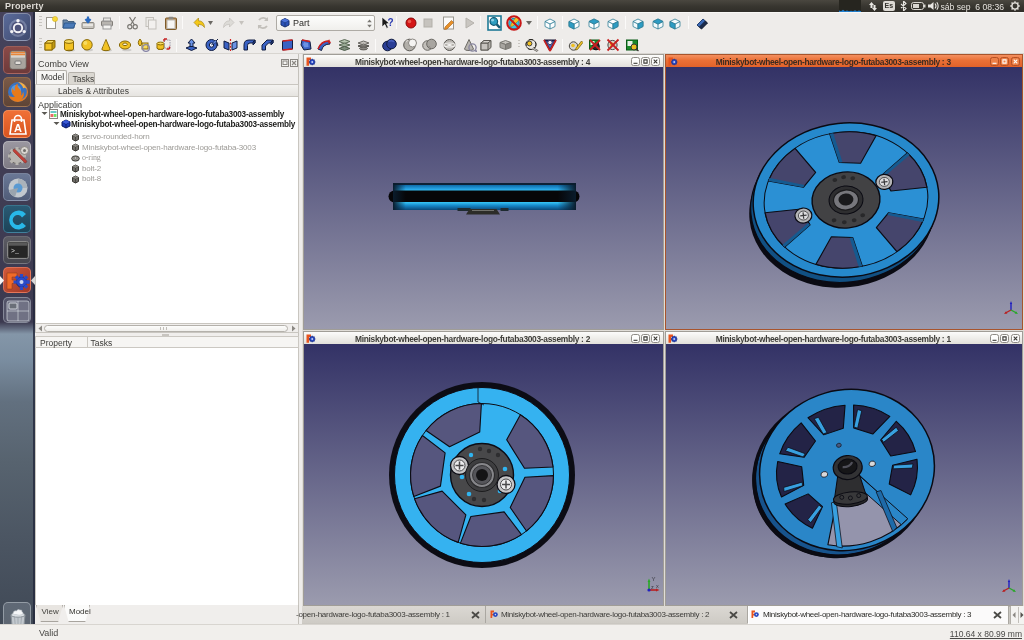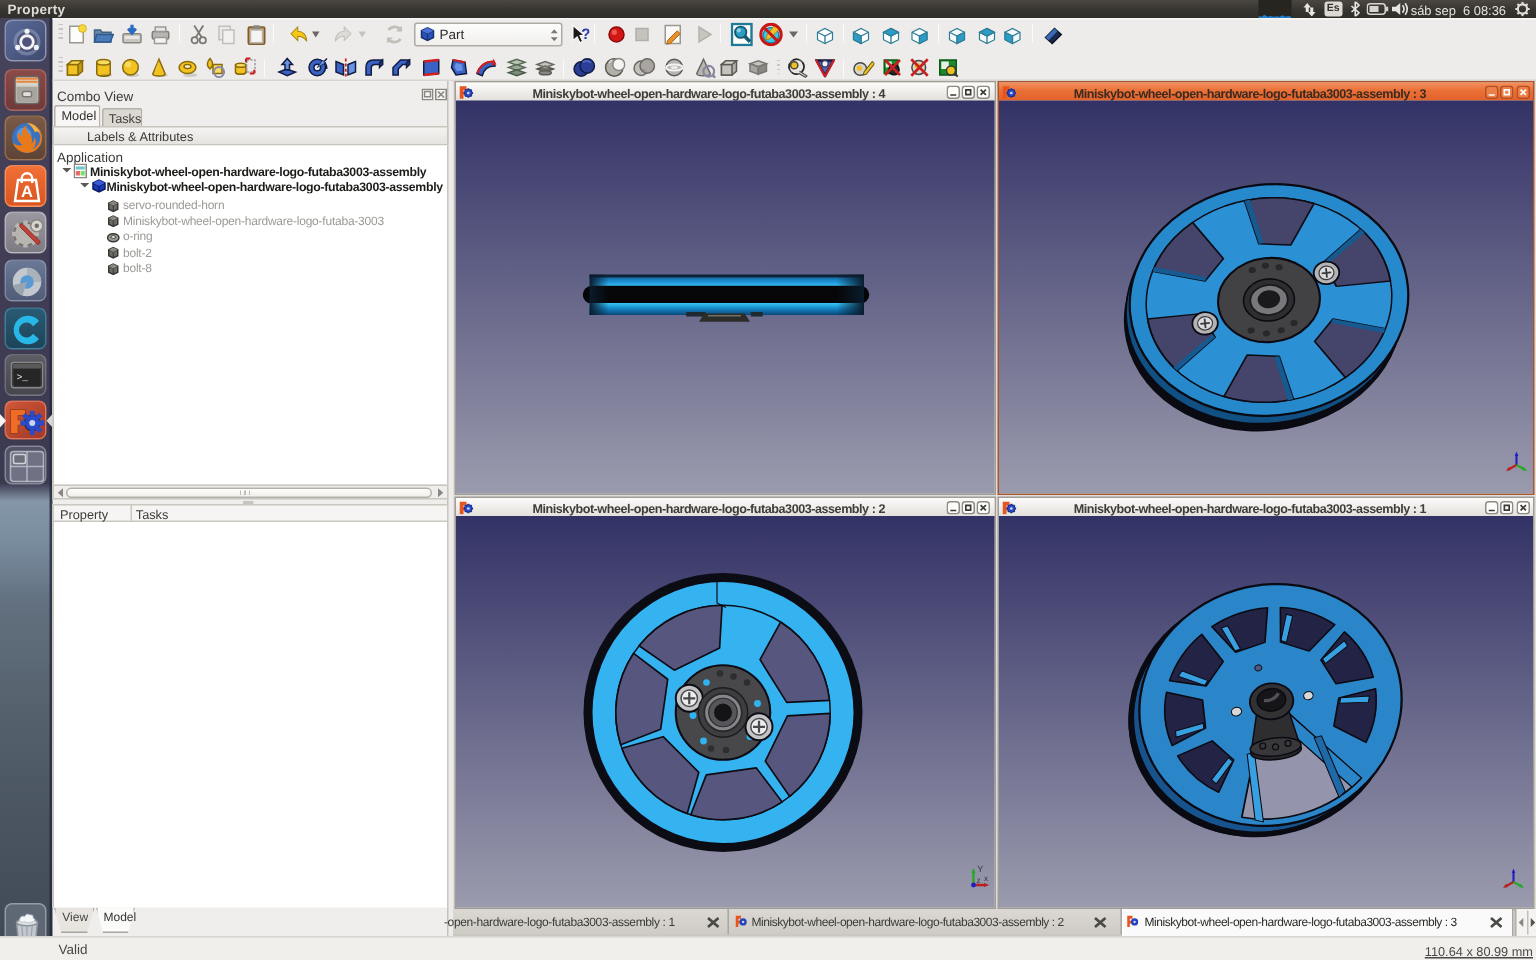--- a/index.html
+++ b/index.html
@@ -500,21 +500,21 @@
 <svg style="position:absolute;left:71px;top:143px" width="9" height="9">
     <path d="M1.5 2.5 L4.5 1 L7.5 2.5 L7.5 6.5 L4.5 8 L1.5 6.5 Z" fill="#6e6c67" stroke="#3a3833"></path>
     <path d="M1.5 2.5 L4.5 4 L7.5 2.5 M4.5 4 L4.5 8" stroke="#3a3833" fill="none" stroke-width="0.7"></path>
     <path d="M1.5 2.5 L4.5 1 L7.5 2.5 L4.5 4 Z" fill="#8a8883"></path>
   </svg>
 <div style="position:absolute;left:82px;top:142.7px;font-size:8px;color:#9c9a96;font-weight:normal;letter-spacing:-0.15px;white-space:nowrap;">Miniskybot-wheel-open-hardware-logo-futaba-3003</div>
 <svg style="position:absolute;left:71px;top:153.5px" width="9" height="9">
     <ellipse cx="4.5" cy="4.5" rx="3.8" ry="2.6" fill="#9a9893" stroke="#3a3833"></ellipse>
     <ellipse cx="4.5" cy="4" rx="1.6" ry="0.9" fill="#fff" stroke="#3a3833" stroke-width="0.6"></ellipse>
   </svg>
-<div style="position:absolute;left:82px;top:153.2px;font-size:8px;color:#9c9a96;font-weight:normal;letter-spacing:-0.15px;white-space:nowrap;">o-ring</div>
+<div style="position:absolute;left:82px;top:153.2px;font-size:8px;color:#9c9a96;font-weight:normal;letter-spacing:-0.15px;white-space:nowrap;font-family:Liberation Serif, serif;">o-ring</div>
 <svg style="position:absolute;left:71px;top:164px" width="9" height="9">
     <path d="M1.5 2.5 L4.5 1 L7.5 2.5 L7.5 6.5 L4.5 8 L1.5 6.5 Z" fill="#6e6c67" stroke="#3a3833"></path>
     <path d="M1.5 2.5 L4.5 4 L7.5 2.5 M4.5 4 L4.5 8" stroke="#3a3833" fill="none" stroke-width="0.7"></path>
     <path d="M1.5 2.5 L4.5 1 L7.5 2.5 L4.5 4 Z" fill="#8a8883"></path>
   </svg>
 <div style="position:absolute;left:82px;top:163.7px;font-size:8px;color:#9c9a96;font-weight:normal;letter-spacing:-0.15px;white-space:nowrap;">bolt-2</div>
 <svg style="position:absolute;left:71px;top:174.5px" width="9" height="9">
     <path d="M1.5 2.5 L4.5 1 L7.5 2.5 L7.5 6.5 L4.5 8 L1.5 6.5 Z" fill="#6e6c67" stroke="#3a3833"></path>
     <path d="M1.5 2.5 L4.5 4 L7.5 2.5 M4.5 4 L4.5 8" stroke="#3a3833" fill="none" stroke-width="0.7"></path>
     <path d="M1.5 2.5 L4.5 1 L7.5 2.5 L4.5 4 Z" fill="#8a8883"></path>

